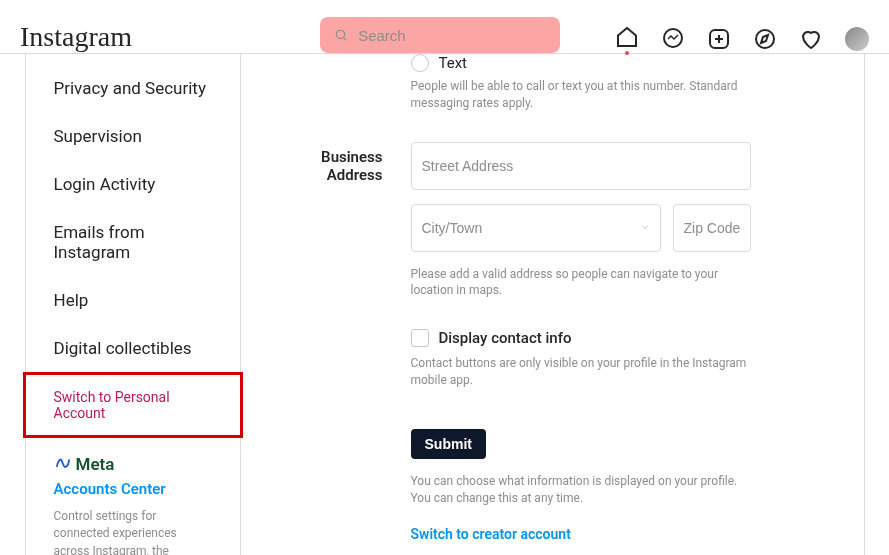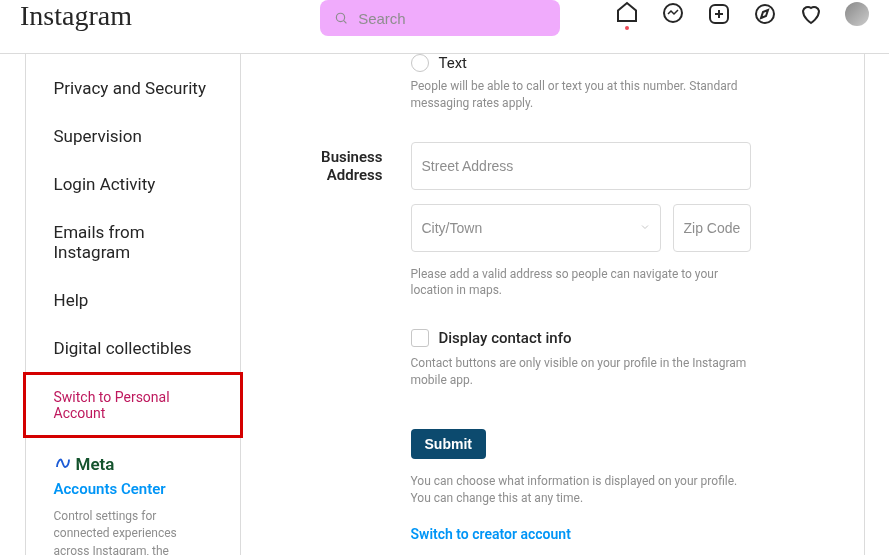--- a/index.html
+++ b/index.html
@@ -1,20 +1,20 @@
 <!DOCTYPE html>
 <html><head>
 <meta charset="utf-8">
 <style>
   * { box-sizing: border-box; margin: 0; padding: 0; }
   body { font-family: -apple-system, BlinkMacSystemFont, "Segoe UI", Roboto, Helvetica, Arial, sans-serif; background: #fff; color: #262626; font-size: 14px; }
-  .topbar { height: 54px; border-bottom: 1px solid #dbdbdb; display: flex; align-items: flex-start; padding: 0 20px; }
+  .topbar { height: 54px; border-bottom: 1px solid #dbdbdb; display: flex; align-items: flex-end; padding: 0 20px; }
   .logo { font-family: 'Brush Script MT', cursive; font-size: 28px; font-weight: 500; flex: 0 0 300px; }
   .search-wrap { flex: 0 0 240px; margin-left: 0; }
-  .search { display: flex; align-items: center; background: #f0abfc; border-radius: 8px; height: 36px; padding: 0 14px; width: 240px; color: #8e8e8e; }
+  .search { display: flex; align-items: center; background: #fca5a5; border-radius: 8px; height: 36px; padding: 0 14px; width: 240px; color: #8e8e8e; }
   .search svg { width: 16px; height: 16px; margin-right: 10px; }
   .search input { border: none; background: transparent; outline: none; font-size: 15px; color: #262626; width: 100%; }
   .search input::placeholder { color: #8e8e8e; font-weight: 300; }
   .nav-icons { margin-left: auto; display: flex; align-items: center; gap: 22px; }
   .nav-icons .ico { width: 24px; height: 24px; display: flex; align-items: center; justify-content: center; cursor: pointer; }
   .avatar { width: 24px; height: 24px; border-radius: 50%; background: linear-gradient(135deg,#888,#ccc); cursor: pointer; }
   .home-dot { width: 4px; height: 4px; background: #ed4956; border-radius: 50%; position: relative; top: 2px; margin: 0 auto; }
 
   .main { display: flex; padding: 0 16px; }
   .panel { display: flex; border: 1px solid #dbdbdb; margin: 0 auto; width: 840px; border-top: none; }
@@ -37,21 +37,21 @@
   .hint { font-size: 12px; color: #8e8e8e; line-height: 1.4; margin-top: 4px; }
   .input { width: 100%; height: 48px; border: 1px solid #dbdbdb; border-radius: 4px; padding: 0 10px; font-size: 14px; color: #14532d; outline: none; }
   .input::placeholder { color: #8e8e8e; }
   .city-zip { display: flex; gap: 12px; margin-top: 14px; }
   .select-wrap { position: relative; flex: 1; }
   .select-wrap .chev { position: absolute; right: 10px; top: 50%; transform: translateY(-50%); color: #c7c7c7; pointer-events:none;}
   .zip { width: 78px; }
   .check-row { display: flex; align-items: flex-start; gap: 10px; }
   .checkbox { width: 18px; height: 18px; border: 1px solid #c7c7c7; border-radius: 3px; }
   .check-label { font-size: 15px; font-weight: 500; }
-  .submit { background: #0c4a6e; color: #fff; border: none; border-radius: 4px; padding: 7px 14px; font-weight: 600; font-size: 14px; cursor: pointer; }
+  .submit { background: #0f172a; color: #fff; border: none; border-radius: 4px; padding: 7px 14px; font-weight: 600; font-size: 14px; cursor: pointer; }
   .switch-link { color: #0095f6; font-weight: 600; font-size: 14px; cursor: pointer; margin-top: 20px; display: inline-block; }
   .sp { height: 18px; }
 </style>
 </head>
 <body>
 
 <div class="topbar">
   <div class="logo">Instagram</div>
   <div class="search-wrap">
     <div class="search">

